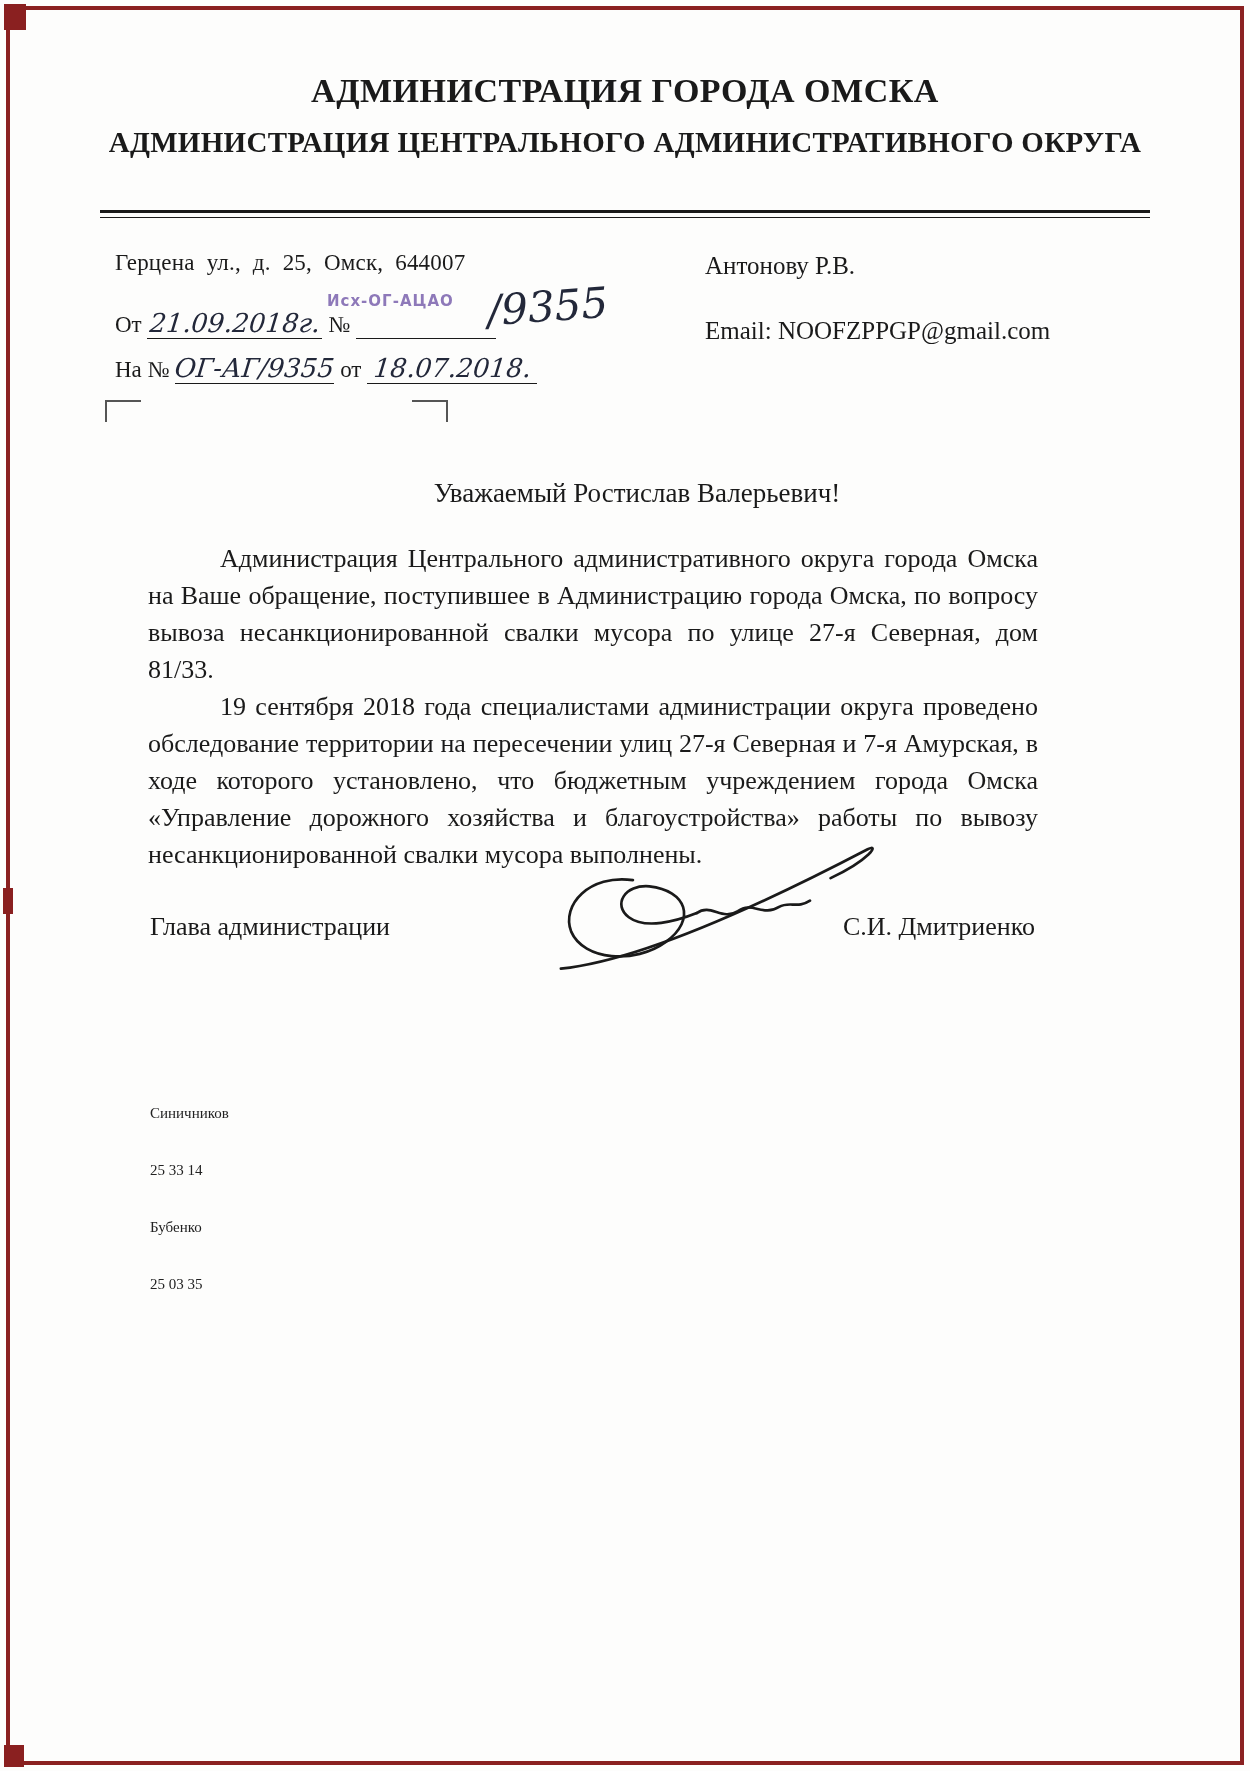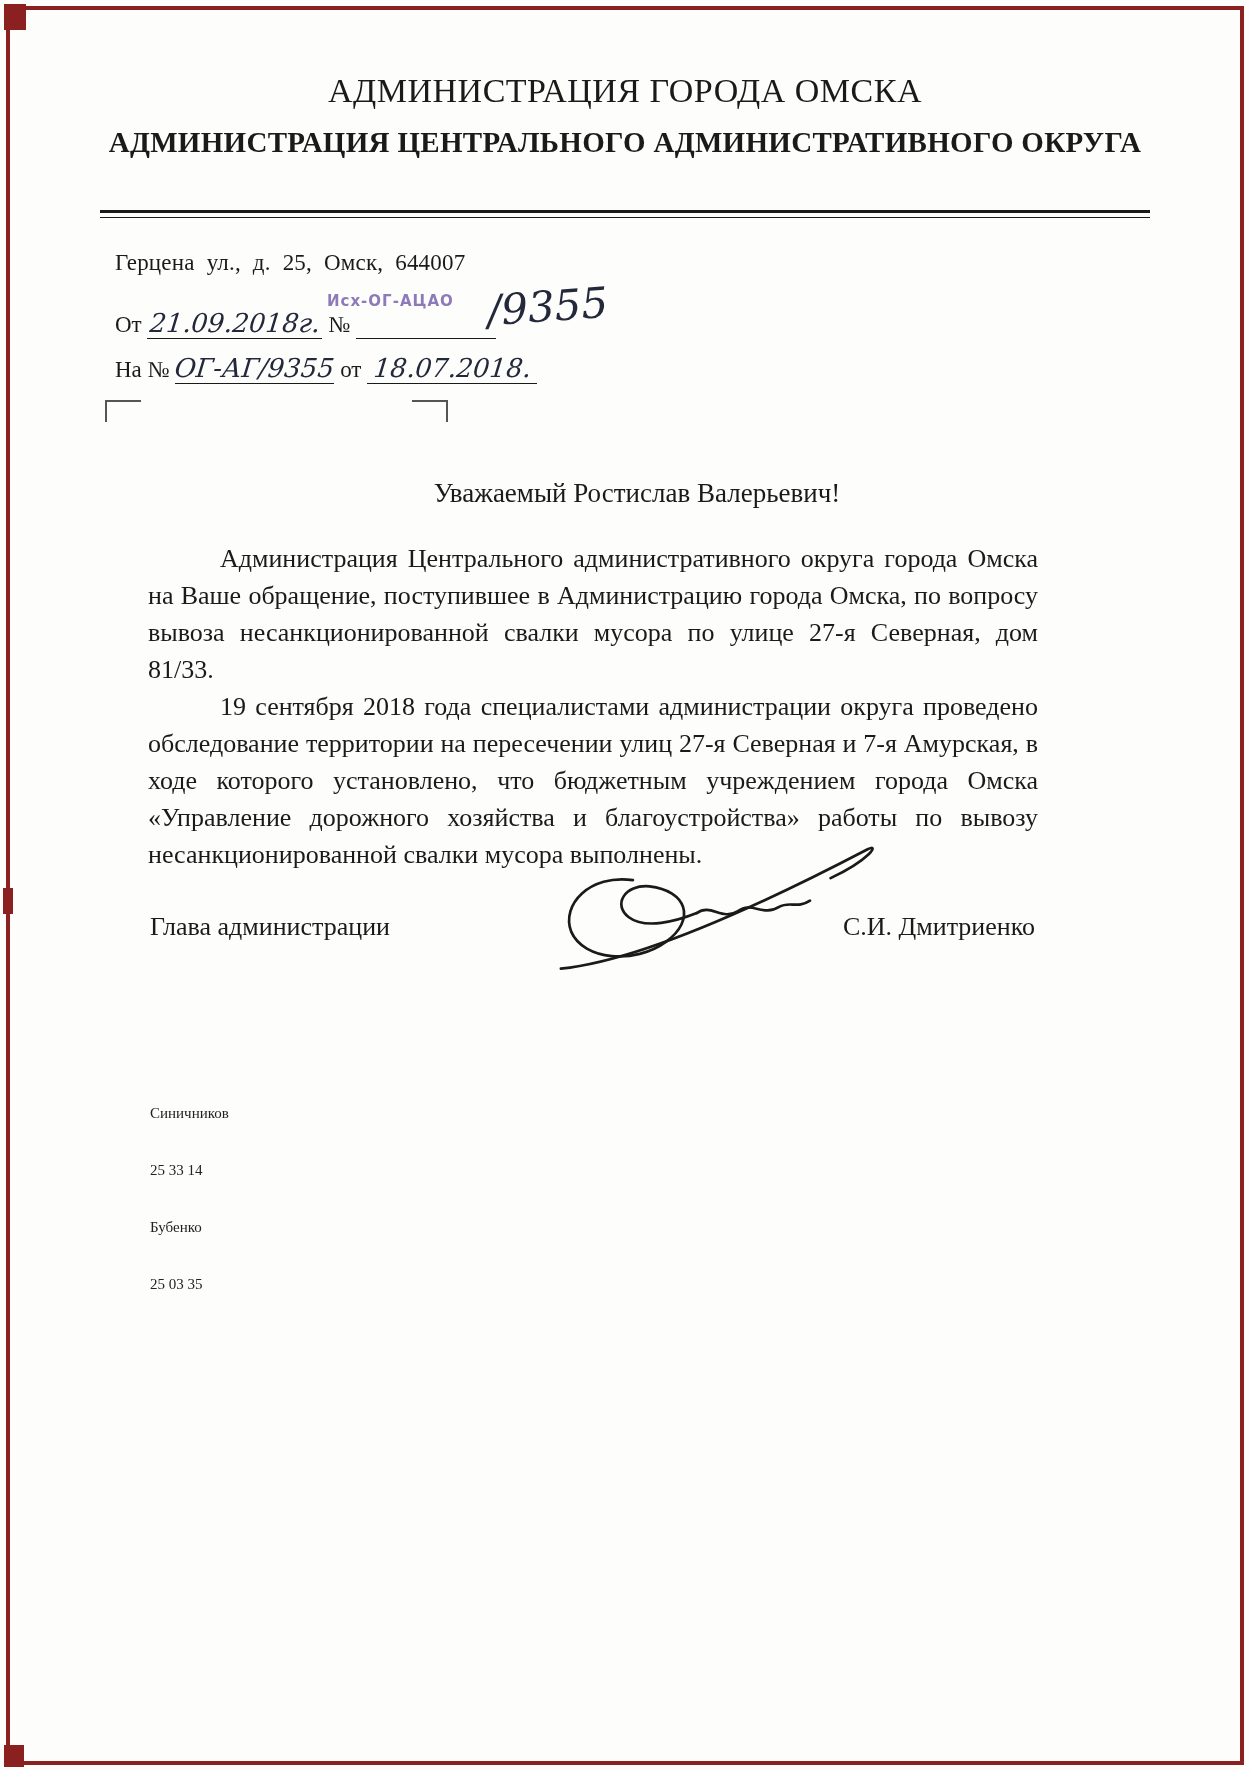--- a/index.html
+++ b/index.html
@@ -18,21 +18,21 @@
     inset: 6px;
     border: 4px solid #8a2020;
     pointer-events: none;
   }
   .artifact { position: absolute; background: #8a2020; }
   .artifact.tl { left: 4px; top: 4px; width: 22px; height: 26px; }
   .artifact.left-tick { left: 3px; top: 888px; width: 10px; height: 26px; }
   .artifact.bl { left: 4px; bottom: 4px; width: 20px; height: 22px; }
 
   .header { position: absolute; left: 0; top: 72px; width: 100%; text-align: center; }
-  .header .title { font-size: 34px; font-weight: normal; letter-spacing: 0.5px; }
+  .header .title { font-size: 34px; font-weight: bold; letter-spacing: 0.5px; }
   .header .subtitle { font-size: 29px; font-weight: bold; margin-top: 16px; letter-spacing: 0.3px; }
   .rule {
     position: absolute; left: 100px; right: 100px; top: 210px;
     height: 4px; border-top: 3px solid #1a1a1a; border-bottom: 1px solid #1a1a1a;
   }
 
   .sender { position: absolute; left: 115px; top: 250px; width: 520px; font-size: 23px; }
   .sender .addr { letter-spacing: 0.2px; word-spacing: 6px; }
   .ref-block { position: relative; margin-top: 32px; }
   .ref-line { margin-top: 14px; white-space: nowrap; }
@@ -107,20 +107,22 @@
       <div class="ref-line">
         <span>На №</span>
         <span class="uline" style="min-width:150px;"><span class="hand hand-date">ОГ-АГ/9355</span></span>
         <span>от</span>
         <span class="uline" style="min-width:170px;"><span class="hand hand-date">18.07.2018.</span></span>
       </div>
     </div>
   </div>
 
   <div class="recipient">
+    <div class="name">Антонову Р.В.</div>
+    <div>Email: NOOFZPPGP@gmail.com</div>
   </div>
 
   <div class="corner-mark left"></div>
   <div class="corner-mark right"></div>
 
   <div class="salutation">Уважаемый Ростислав Валерьевич!</div>
 
   <div class="body-text">
     <p>Администрация Центрального административного округа города Омска на Ваше обращение, поступившее в Администрацию города Омска, по вопросу вывоза несанкционированной свалки мусора по улице 27-я Северная, дом 81/33.</p>
     <p>19 сентября 2018 года специалистами администрации округа проведено обследование территории на пересечении улиц 27-я Северная и 7-я Амурская, в ходе которого установлено, что бюджетным учреждением города Омска «Управление дорожного хозяйства и благоустройства» работы по вывозу несанкционированной свалки мусора выполнены.</p>

